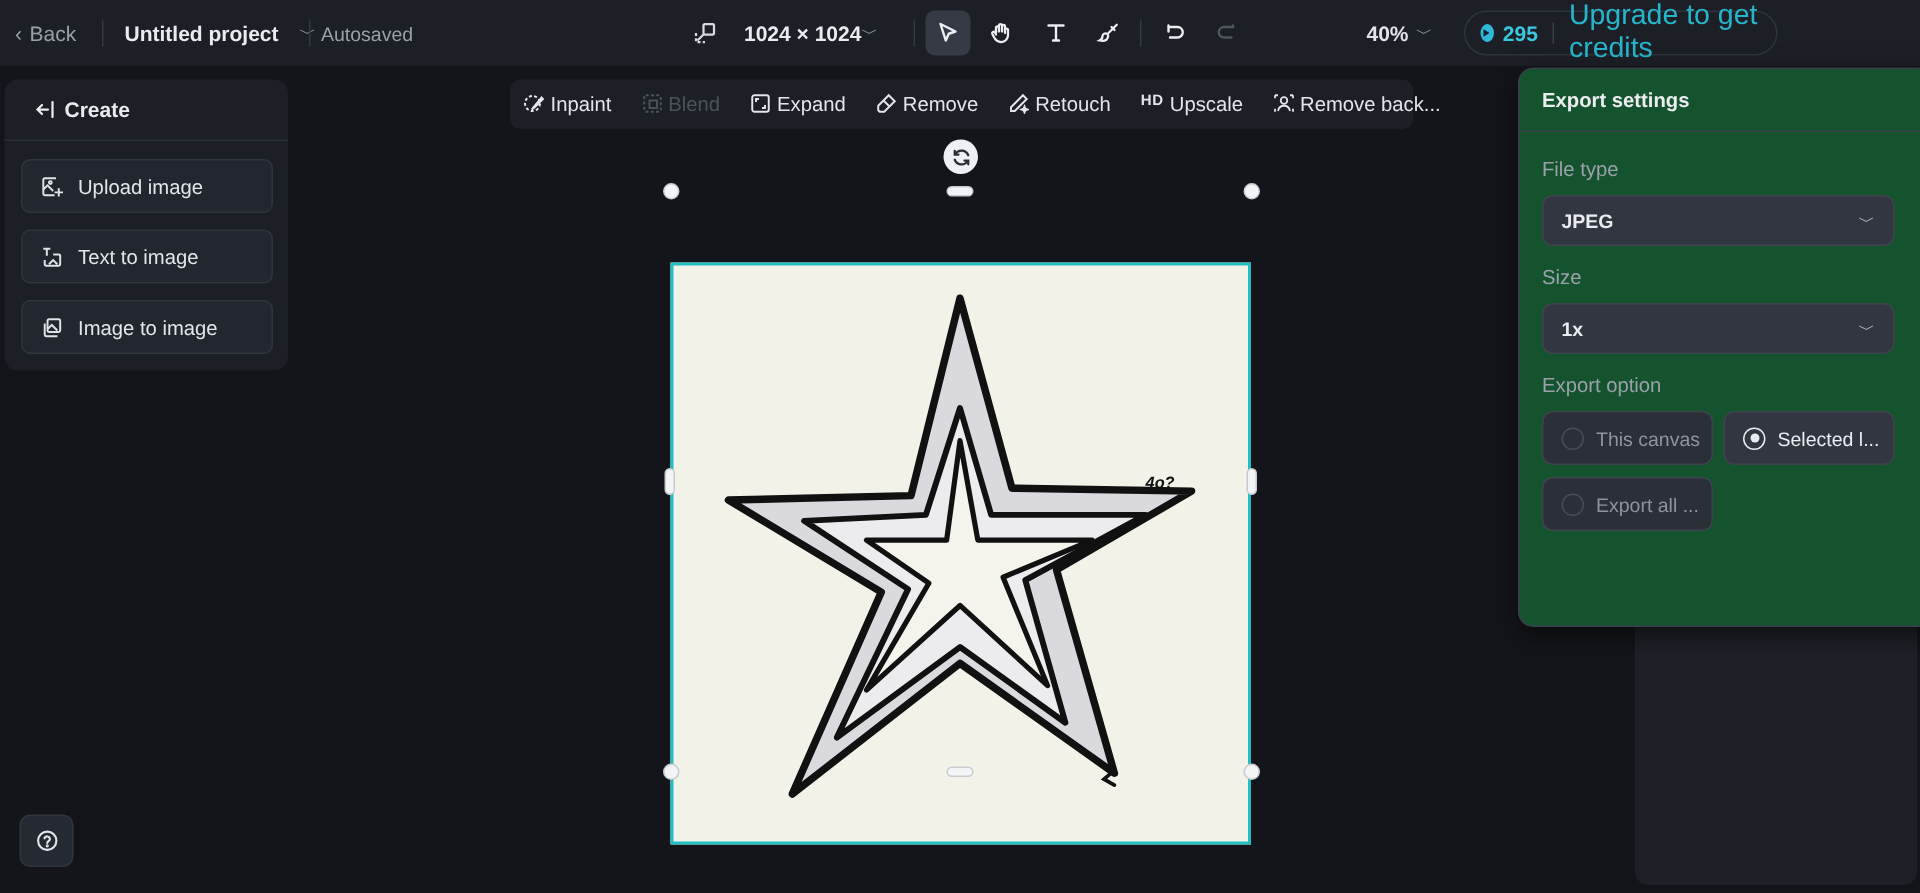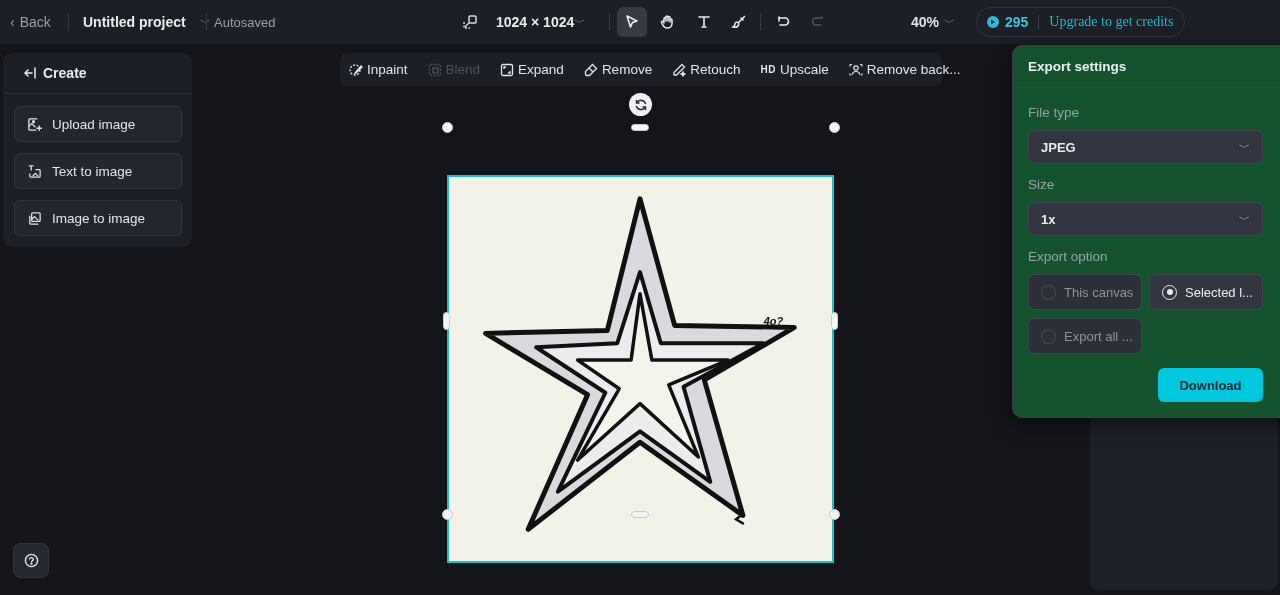--- a/index.html
+++ b/index.html
@@ -37,21 +37,21 @@
     position: absolute; left: 976px; top: 7px; height: 30px; width: 209px;
     border: 1px solid #2f333c; border-radius: 15px;
     display: flex; align-items: center; padding-left: 10px; gap: 6px; font-size: 14px;
   }
   .credits .coin {
     width: 12px; height: 12px; border-radius: 50%; background: #2fb8d8;
     display: inline-flex; align-items: center; justify-content: center;
   }
   .credits .count { color: #3ac7e0; font-weight: bold; }
   .credits .bar { width: 1px; height: 14px; background: #3a3f49; margin: 0 4px; }
-  .credits .upgrade { color: #25b6cc; cursor: pointer; font-size: 14px; font-family: Liberation Serif, serif; }
+  .credits .upgrade { color: #25b6cc; cursor: pointer; font-size: 19px; }
   .export-wrap {
     position: absolute; left: 1189px; top: 1px; width: 90px; height: 42px;
     border: 2px solid #e0232a;
   }
   .export-btn {
     position: absolute; left: 3px; top: 3px; width: 81px; height: 32px;
     background: #eef3f8; border-radius: 7px; color: #151820;
     font-weight: bold; font-size: 14px; display: flex; align-items: center; justify-content: center;
     cursor: pointer;
   }
@@ -71,21 +71,21 @@
     display: flex; align-items: center; gap: 10px; padding-left: 12px;
     font-size: 13.5px; color: #e3e5ea; cursor: pointer;
   }
   .lp-btn svg { width: 15px; height: 15px; }
   
   .edittb {
     position: absolute; left: 340px; top: 53px; width: 602px; height: 33px;
     background: #1c1f26; border-radius: 7px;
     display: flex; align-items: center; padding-left: 9px;
   }
-  .et-item { display: flex; align-items: center; gap: 4px; font-size: 13.5px; color: #e3e5ea; margin-right: 20px; cursor: pointer; white-space: nowrap; }
+  .et-item { display: flex; align-items: flex-start; gap: 4px; font-size: 13.5px; color: #e3e5ea; margin-right: 20px; cursor: pointer; white-space: nowrap; }
   .et-item.disabled { color: #4c515b; cursor: default; }
   .et-item svg { width: 14px; height: 14px; }
   .hd { font-size: 10px; font-weight: bold; letter-spacing: 0.5px; }
   
   .rotate-btn {
     position: absolute; left: 629px; top: 93px; width: 23px; height: 23px; border-radius: 50%;
     background: #eef0f3; display: flex; align-items: center; justify-content: center; cursor: pointer;
   }
   .artboard {
     position: absolute; left: 447px; top: 127px; width: 387px; height: 388px;
@@ -362,21 +362,20 @@
   </div>
   <div class="ep-radio on" style="left:136px;top:228px">
     <span class="circ"></span>
     <span>Selected l...</span>
   </div>
   <div class="ep-radio off" style="left:15px;top:272px">
     <span class="circ"></span>
     <span>Export all ...</span>
   </div>
 
-  <div class="download-btn">Download</div>
 </div>
 
 <div class="help">
   <svg width="15" height="15" viewBox="0 0 16 16" fill="none" stroke="#e3e5ea" stroke-width="1.5" stroke-linecap="round">
     <circle cx="8" cy="8" r="6.5"></circle>
     <path d="M6 6.3a2 2 0 013.9.5c0 1.3-1.9 1.6-1.9 2.8"></path>
     <circle cx="8" cy="11.6" r="0.4" fill="#e3e5ea"></circle>
   </svg>
 </div>
 

